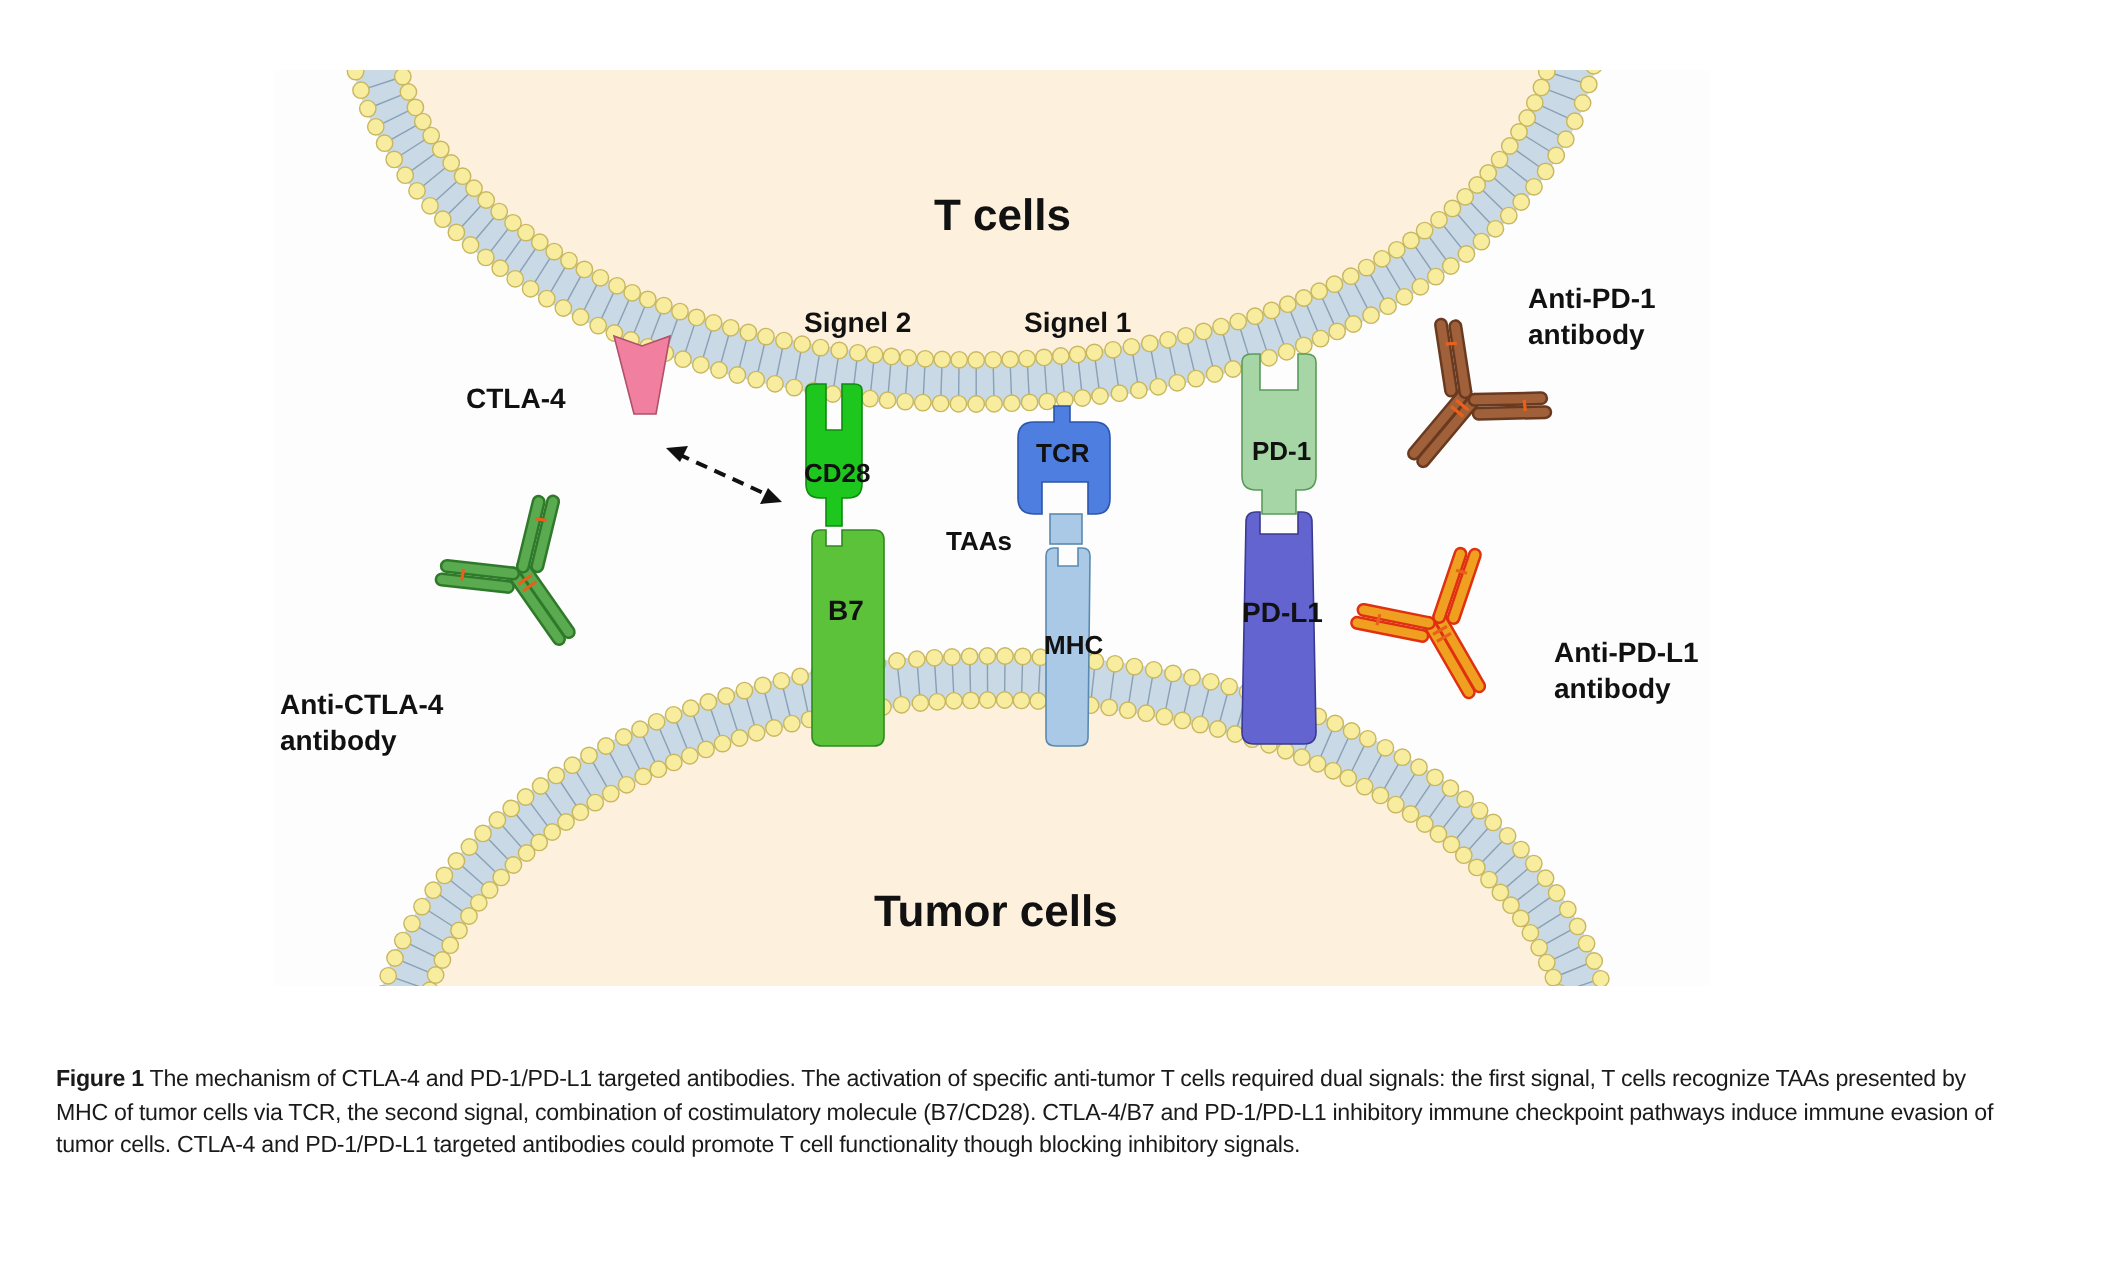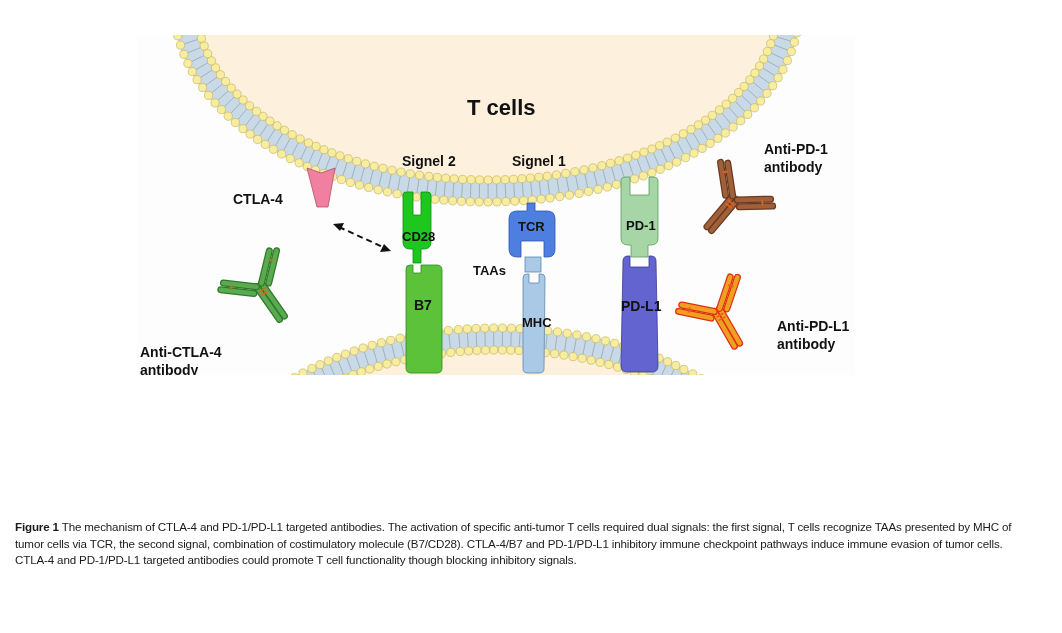--- a/index.html
+++ b/index.html
@@ -1,25 +1,25 @@
 <!DOCTYPE html>
 <html><head>
 <meta charset="utf-8">
 <style>
   html, body { margin: 0; padding: 0; background: #ffffff; }
   body { width: 1062px; height: 633px; position: relative; overflow: hidden;
          font-family: "Liberation Sans", sans-serif; }
-  #figure-panel { position: absolute; left: 137px; top: 35px; width: 718px; height: 340px;
+  #figure-panel { position: absolute; left: 137px; top: 35px; width: 718px; height: 458px;
                   background: #fdfdfd; overflow: hidden; }
   #figure-svg { position: absolute; left: 0; top: 0; }
   .lbl { font-family: "Liberation Sans", sans-serif; font-weight: bold; fill: #111; }
   #caption { position: absolute; left: 12px; top: 516px; width: 1010px;
              font-family: "Liberation Sans", sans-serif; font-size: 11.6px; line-height: 16.6px;
              color: #1a1a1a; letter-spacing: -0.15px; }
-  #caption p { margin: 3px; }
+  #caption p { margin: 16px; }
   #caption b { font-weight: bold; }
 </style>
 </head>
 <body>
 
 <div id="figure-panel">
   <svg id="figure-svg" width="718" height="458" viewBox="0 0 718 458">
     <defs>
       <clipPath id="panel-clip">
           <rect x="0" y="0" width="718" height="458"></rect>

